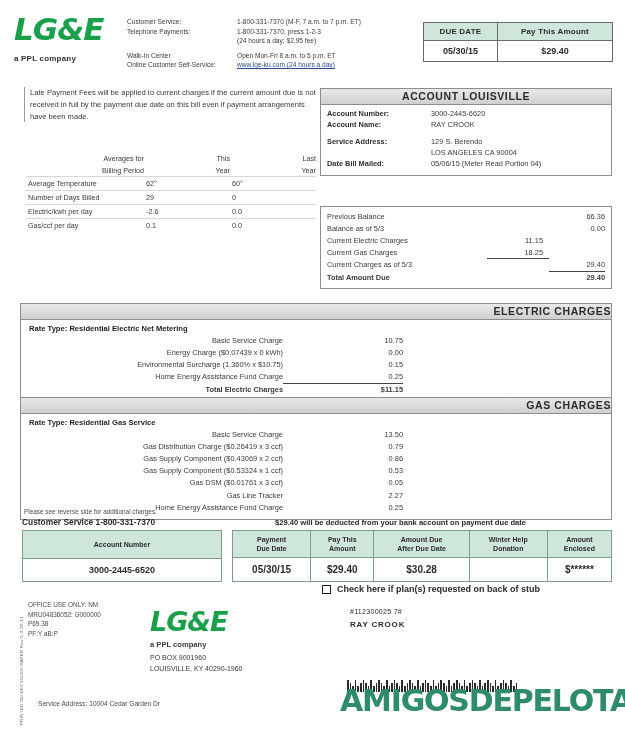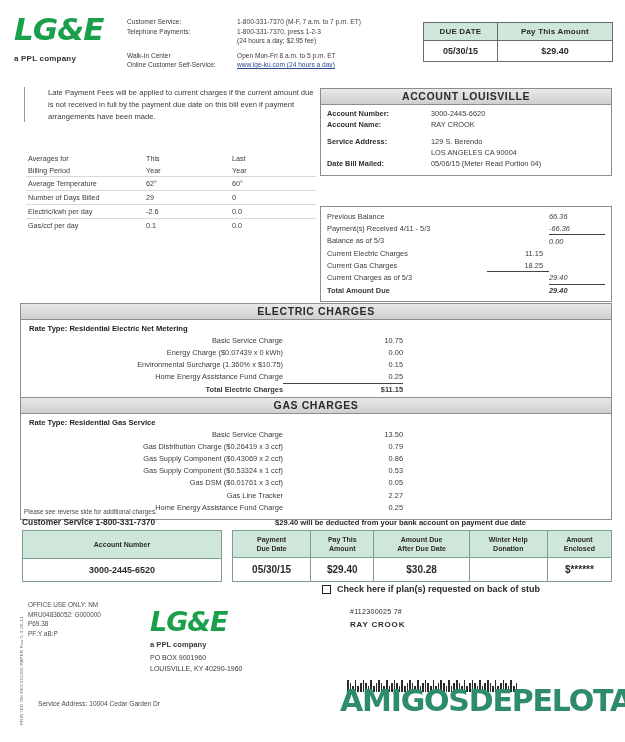--- a/index.html
+++ b/index.html
@@ -48,30 +48,30 @@
   .duebox td {
     padding:5px 2px; text-align:center; font-size:9px; font-weight:bold;
     border-right:1px solid #6a6a6a; color:#2b2b2b;
   }
   .duebox td:last-child { border-right:none; }
 
   
   .late-notice {
     position:absolute; left:24px; top:87px; width:292px;
     font-size:7.6px; line-height:1.55; color:#3a3a3a;
-    border-left:1px solid #9a9a9a; padding-left:23px;
+    border-left:1px solid #9a9a9a; padding-left:5px;
   }
 
   
   .averages { position:absolute; left:26px; top:152px; width:290px; font-size:7.2px; }
   .averages table { width:100%; border-collapse:collapse; }
   .averages td { padding:2px 0 2px 2px; vertical-align:top; }
   .averages .c1 { width:118px; }
   .averages .c2 { width:86px;margin-top:36px; }
-  .averages .hdr td { padding-bottom:1px; }
+  .averages .hdr td { padding-bottom:1px;text-align:right; }
   .averages tr.dataline td { border-top:1px solid #d8d8d8; }
 
   
   .panel { position:absolute; border:1px solid #8d8d8d; background:#fff; }
   .panel-title {
     background:linear-gradient(#e9e9e9,#cfcfcf);
     border-bottom:1px solid #8d8d8d;
     text-align:center; font-size:10.5px; font-weight:bold;
     letter-spacing:.6px; color:#2b2b2b; padding:1px 0 2px;
   }
@@ -81,28 +81,28 @@
   .acctinfo .lbl { width:104px; font-weight:bold; color:#2f2f2f; }
   .acctinfo .val { color:#3a3a3a; }
   .acctinfo .gap { height:7px; }
 
   .billsum { left:320px; top:206px; width:292px; }
   .billsum .body { padding:3px 6px 4px 6px; font-size:7.4px; }
   .billsum table { width:100%; border-collapse:collapse; }
   .billsum td { padding:1.5px 0; }
   .billsum .desc { text-align:left; }
   .billsum .mid { width:62px; text-align:right; padding-right:6px; }
-  .billsum .amt { width:56px; text-align:left;font-style:italic; }
+  .billsum .amt { width:56px; text-align:right; }
   .billsum .bold { font-weight:bold; }
   .billsum .ul-amt { border-bottom:1.4px solid #444; }
   .billsum .ul-mid { border-bottom:1.4px solid #444; }
 
   
   .charges { position:absolute; left:20px; width:592px; border:1px solid #8d8d8d; }
-  .charges .panel-title { border-bottom:1px solid #8d8d8d; }
+  .charges .panel-title { border-bottom:1px solid #8d8d8d;text-align:right; }
   .charges .body { padding:4px 8px 6px 8px; font-size:7.4px; }
   .charges table { width:100%; border-collapse:collapse; }
   .charges td.desc { text-align:right; padding:1.6px 0; }
   .charges td.amt { width:120px; text-align:right; padding:1.6px 0; }
   .charges td.pad { width:200px; }
   .ratetype { font-weight:bold; font-size:7.6px; color:#1f1f1f; margin-bottom:1px; }
   .ratetype .rl { font-weight:bold; }
   .tot-row td { font-weight:bold; }
   .tot-row td.amt { border-top:1.4px solid #444; }
   .tot-row td.desc { padding-left:8px; }
@@ -281,25 +281,20 @@
   </div>
 
   <div class="panel billsum">
     <div class="body">
       <table>
         <tbody>
             <tr>
           <td class="desc">Previous Balance</td>
           <td class="mid"></td>
           <td class="amt">66.36</td>
-        </tr>
-        <tr>
-          <td class="desc">Payment(s) Received 4/11 - 5/3</td>
-          <td class="mid"></td>
-          <td class="amt ul-amt">-66.36</td>
         </tr>
         <tr>
           <td class="desc">Balance as of 5/3</td>
           <td class="mid"></td>
           <td class="amt">0.00</td>
         </tr>
         <tr>
           <td class="desc">Current Electric Charges</td>
           <td class="mid">11.15</td>
           <td class="amt"></td>

